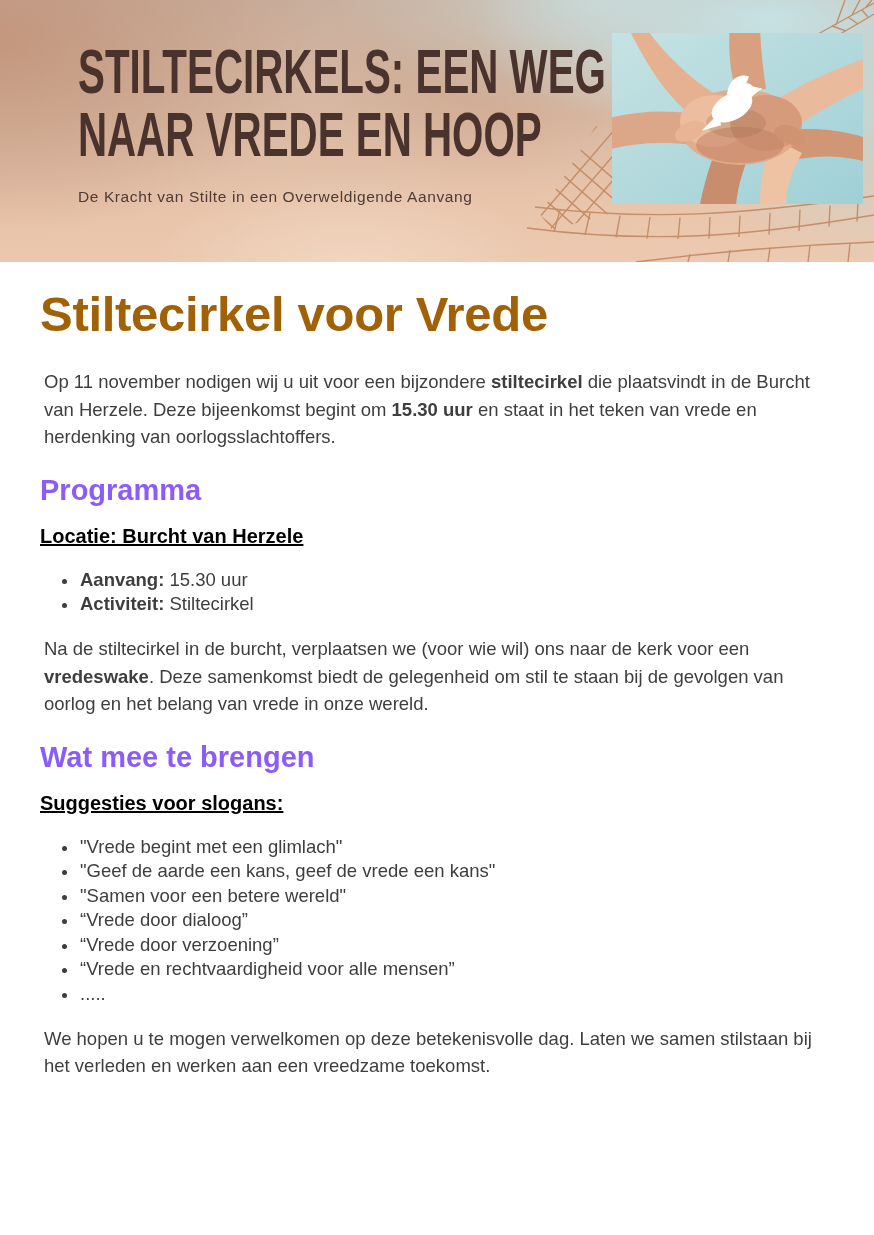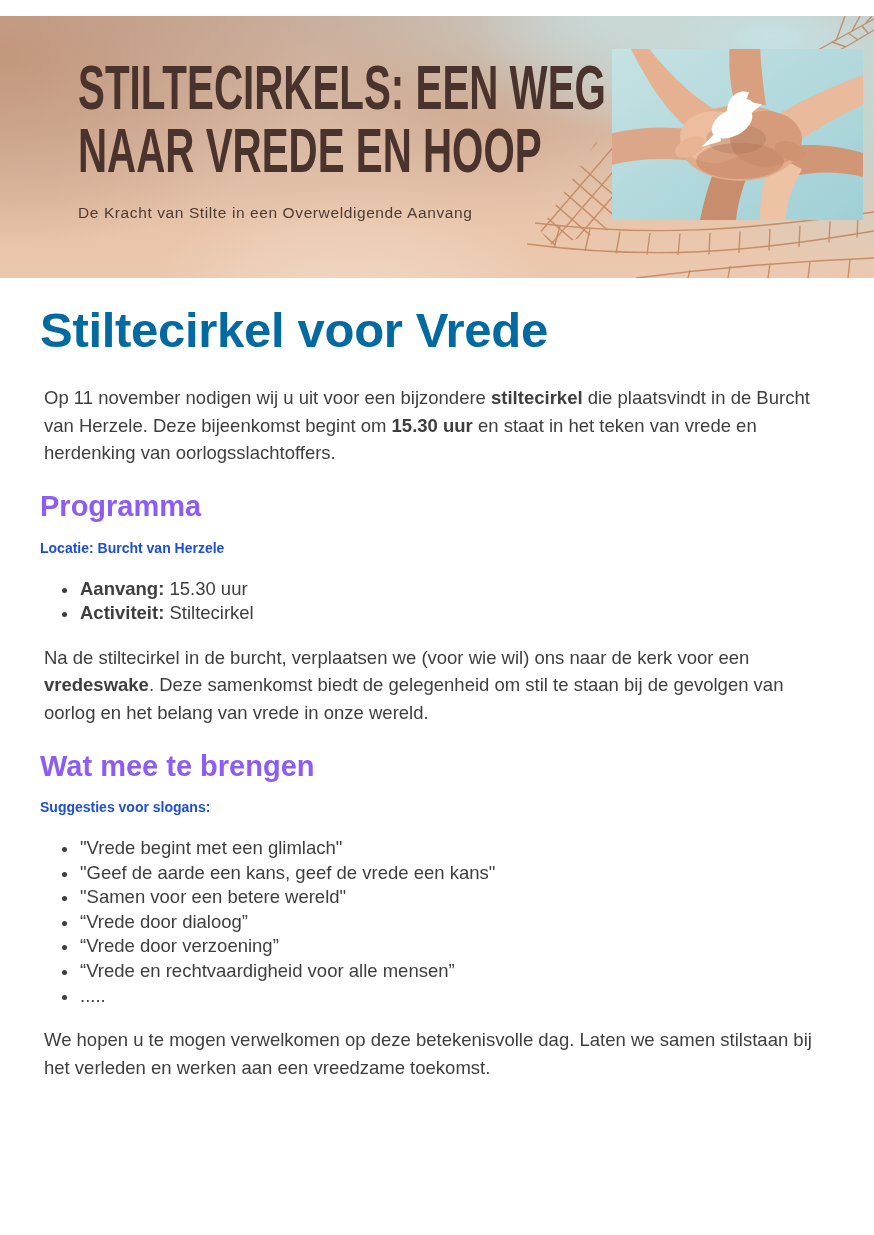--- a/index.html
+++ b/index.html
@@ -20,21 +20,20 @@
     height: 262px;
     overflow: hidden;
     background:
       radial-gradient(ellipse 420px 170px at 88% 8%,  #c5e1e3 0%, rgba(197,225,227,0) 70%),
       radial-gradient(ellipse 300px 220px at 99% 45%, rgba(190,220,222,0.75) 0%, rgba(190,220,222,0) 65%),
       radial-gradient(ellipse 420px 190px at 68% 0%,  rgba(203,216,214,0.85) 0%, rgba(203,216,214,0) 62%),
       radial-gradient(ellipse 500px 300px at 0% 15%,  rgba(193,144,117,0.80) 0%, rgba(193,144,117,0) 65%),
       radial-gradient(ellipse 280px 190px at 56% 28%, rgba(196,146,116,0.40) 0%, rgba(196,146,116,0) 60%),
       radial-gradient(ellipse 340px 200px at 40% 110%,rgba(247,230,214,0.55) 0%, rgba(247,230,214,0) 60%),
       linear-gradient(178deg, #c7ae9d 0%, #d9b9a3 45%, #e9c5ab 78%, #ecc9b0 100%);
-    margin-top: 16px;
   }
   .hero-pattern { position: absolute; left: 0; top: 0; width: 874px; height: 262px; }
   .hero-photo   { position: absolute; left: 612px; top: 33px; width: 251px; height: 171px; }
   .hero-photo svg { display: block; width: 100%; height: 100%; }
   .hero-title {
     position: absolute; left: 78px; top: 40px; margin: 0;
     font-weight: 700; font-size: 63px; line-height: 63px;
     color: #4a332d; white-space: nowrap;
     transform: scaleX(0.64); transform-origin: 0 0;
   }
@@ -46,24 +45,24 @@
   
   .article {
     width: 820px;
     padding: 24px 0 0 40px;
     color: #3e3e3e;
     font-size: 18.5px;
   }
   .article-title {
     margin: 0 0 26px 0;
     font-size: 49px; line-height: 1.15; letter-spacing: -0.3px;
-    color: #0369a1; font-weight: 700;
+    color: #a16207; font-weight: 700;
   }
   .article h2 { margin: 22px 0 8px 0; font-size: 29px; line-height: 1.2; color: #8b5cf6; }
-  .article h3 { margin: 16px 0 4px 0; font-size: 14px; line-height: 1.2; color: #1d4ed8; }
+  .article h3 { margin: 16px 0 4px 0; font-size: 20px; line-height: 1.2; color: #000000; text-decoration: underline; }
   .article p  { margin: 18px 4px; line-height: 1.49; width: 780px; }
   .article ul { margin: 20px 0 18px 0; padding-left: 38px; list-style: disc; width: 742px; }
   .article li { line-height: 1.33; padding-left: 2px; }
   .article li::marker { color: #3e3e3e; font-size: 0.85em; }
   .article strong { font-weight: 700; }
 </style>
 </head>
 <body>
 
 <div class="page">

